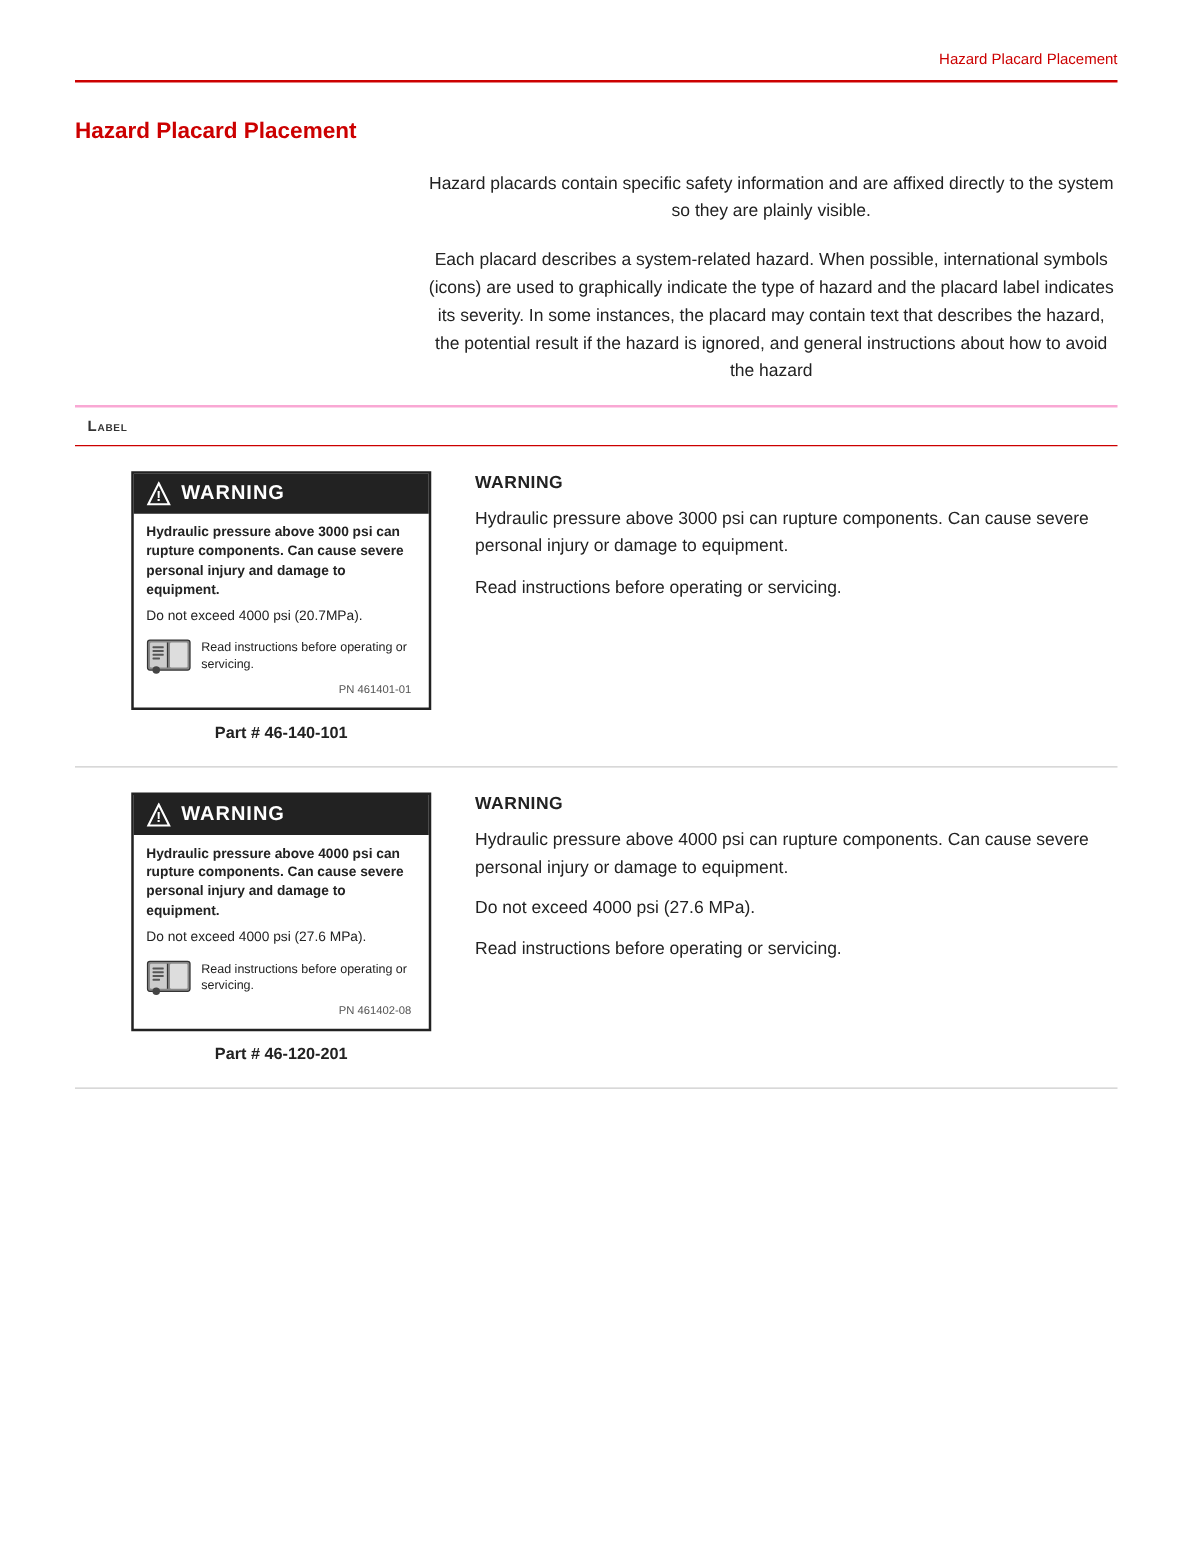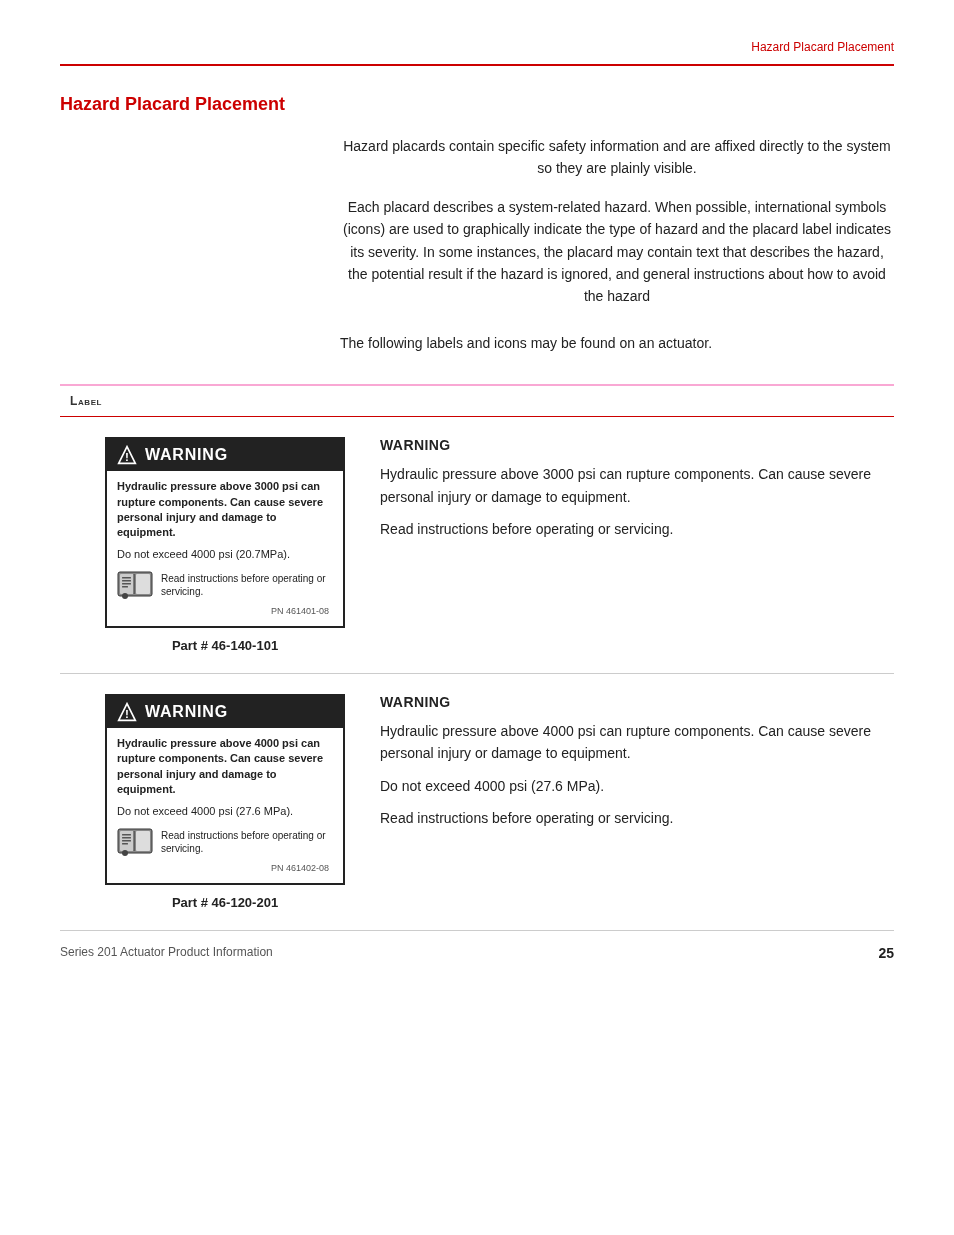--- a/index.html
+++ b/index.html
@@ -220,26 +220,20 @@
   <div class="section-title">Hazard Placard Placement</div>
 
   <div class="content-layout">
     <div class="content-left"></div>
     <div class="content-right">
       <p class="intro-text">Hazard placards contain specific safety information and are affixed directly to the system so they are plainly visible.</p>
       <p class="intro-text">Each placard describes a system-related hazard. When possible, international symbols (icons) are used to graphically indicate the type of hazard and the placard label indicates its severity. In some instances, the placard may contain text that describes the hazard, the potential result if the hazard is ignored, and general instructions about how to avoid the hazard</p>
     </div>
   </div>
 
-  <div class="content-layout">
-    <div class="content-left"></div>
-    <div class="content-right">
-      <p class="following-text">The following labels and icons may be found on an actuator.</p>
-    </div>
-  </div>
 
   <div class="table-section">
 
     <div class="table-header-row">
       <div class="col-label-header">Label</div>
     </div>
 
     <div class="table-data-row">
       <div class="col-label">
 
@@ -264,21 +258,21 @@
                 <rect x="5" y="7" width="9" height="1.5" rx="0.5" fill="#555"></rect>
                 <rect x="5" y="10" width="9" height="1.5" rx="0.5" fill="#555"></rect>
                 <rect x="5" y="13" width="9" height="1.5" rx="0.5" fill="#555"></rect>
                 <rect x="5" y="16" width="6" height="1.5" rx="0.5" fill="#555"></rect>
 
                 <circle cx="8" cy="26" r="3" fill="#444"></circle>
                 <rect x="5" y="28" width="6" height="0" fill="#444"></rect>
               </svg>
               <div class="warning-icon-text">Read instructions before operating or servicing.</div>
             </div>
-            <div class="warning-pn">PN 461401-08</div>
+            <div class="warning-pn">PN 461401-01</div>
           </div>
         </div>
         <div class="part-number">Part # 46-140-101</div>
       </div>
       <div class="col-desc">
         <div class="desc-warning-title">WARNING</div>
         <p class="desc-text">Hydraulic pressure above 3000 psi can rupture components. Can cause severe personal injury or damage to equipment.</p>
         <p class="desc-text">Read instructions before operating or servicing.</p>
       </div>
     </div>
@@ -319,18 +313,14 @@
       <div class="col-desc">
         <div class="desc-warning-title">WARNING</div>
         <p class="desc-text">Hydraulic pressure above 4000 psi can rupture components. Can cause severe personal injury or damage to equipment.</p>
         <p class="desc-text">Do not exceed 4000 psi (27.6 MPa).</p>
         <p class="desc-text">Read instructions before operating or servicing.</p>
       </div>
     </div>
 
   </div>
 
-  <div class="page-footer">
-    <span>Series 201 Actuator Product Information</span>
-    <span class="page-number">25</span>
-  </div>
 
 </div>
 
 </body></html>

